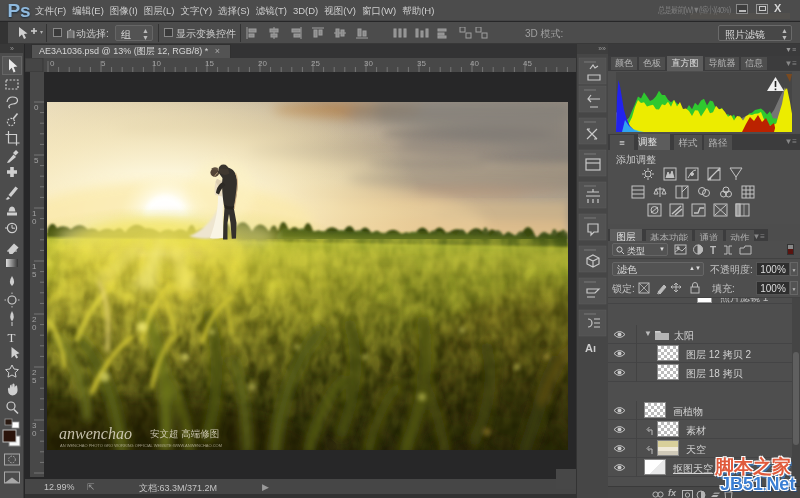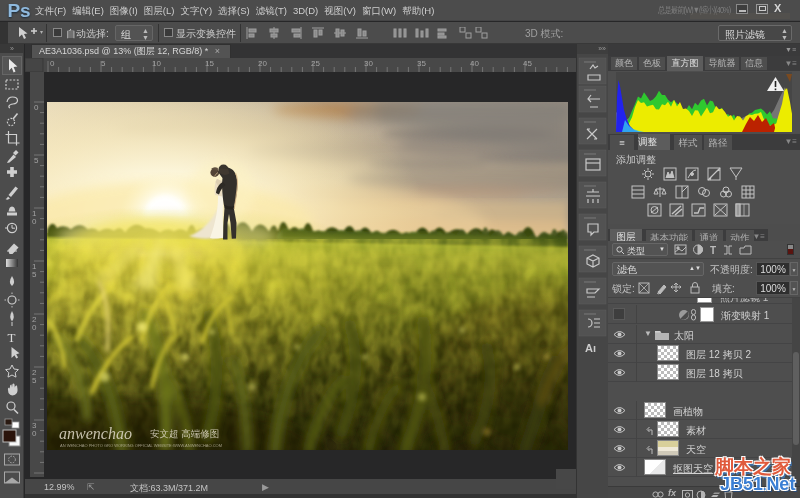--- a/index.html
+++ b/index.html
@@ -312,21 +312,21 @@
           <text x="2" y="303">2</text>
           <text x="2" y="311">5</text>
           <text x="2" y="356">3</text>
           <text x="2" y="364">0</text>
     </g>
   </svg>
 
   <div class="abs" style="left:0;top:435px;width:551px;height:15px;background:#464646;color:#c4c4c4;font-size:9px;">
     <span class="abs" style="left:19px;top:3px;">12.99%</span>
     <span class="abs" style="left:62px;top:3px;color:#999;">⇱</span>
-    <span class="abs" style="left:105px;top:3px;">文档:63.3M/371.2M</span>
+    <span class="abs" style="left:114px;top:3px;">文档:63.3M/371.2M</span>
     <span class="abs" style="left:237px;top:3px;color:#999;">▶</span>
   </div>
   <div class="abs" style="left:0;top:450px;width:551px;height:4px;background:#323232;"></div>
   <div class="abs" style="left:531px;top:425px;width:20px;height:20px;background:#474747;"></div>
 </div>
 
 <svg class="abs" style="left:47px;top:102px;" width="521" height="348" viewBox="0 0 521 348">
   <defs>
     <linearGradient id="sky" x1="0" y1="0" x2="0" y2="1">
       <stop offset="0" stop-color="#b3a797"></stop>
@@ -791,34 +791,20 @@
     <div class="abs" style="left:182px;top:2px;width:8px;height:14px;background:#535353;border:1px solid #666;color:#bbb;font-size:5px;text-align:center;line-height:14px;">▼</div>
   </div>
 
   <div id="layers" class="abs" style="left:0;top:254px;width:192px;height:232px;background:#4e4e4e;overflow:hidden;font-size:10px;color:#d2d2d2;">
 
     <div class="abs" style="left:0;top:0;width:192px;height:6px;border-bottom:1px solid #444445;">
       <div class="abs" style="left:89px;top:-10px;width:15px;height:15px;background:#fff;border:1px solid #999;"></div>
       <span class="abs" style="left:112px;top:-7px;color:#c0c0c0;">照片滤镜 1</span>
     </div>
 
-    <div class="abs" style="left:0;top:7px;width:192px;height:19px;border-bottom:1px solid #444445;">
-      <div class="abs" style="left:5px;top:3px;width:12px;height:12px;background:#3e3e3e;border:1px solid #5a5a5a;"></div>
-      <div class="abs" style="left:28px;top:0;width:1px;height:19px;background:#434343;"></div>
-      <svg class="abs" style="left:70px;top:4px;" width="12" height="12" viewBox="0 0 12 12">
-            <circle cx="6" cy="6" r="5" fill="#9a9a9a"></circle>
-            <path d="M2.5 9.5 A5 5 0 0 0 9.5 2.5 Z" fill="#4a4a4a"></path>
-          </svg>
-      <svg class="abs" style="left:82px;top:4px;" width="7" height="12" viewBox="0 0 7 12">
-            <rect x="1.5" y="0.5" width="4" height="5" rx="2" fill="none" stroke="#bbb"></rect>
-            <rect x="1.5" y="6" width="4" height="5" rx="2" fill="none" stroke="#bbb"></rect>
-          </svg>
-      <div class="abs" style="left:92px;top:2px;width:14px;height:15px;background:#fff;border:1px solid #999;"></div>
-      <span class="abs" style="left:113px;top:4px;">渐变映射 1</span>
-    </div>
 
     <div class="abs" style="left:0;top:27px;width:192px;height:19px;border-bottom:1px solid #444445;">
       <svg class="abs" style="left:5px;top:5px;" width="13" height="9" viewBox="0 0 13 9">
             <path d="M1 4.5 Q6.5 -1.5 12 4.5 Q6.5 10.5 1 4.5 Z" fill="none" stroke="#c9c9c9" stroke-width="1"></path>
             <circle cx="6.5" cy="4.5" r="2" fill="#c9c9c9"></circle>
           </svg>
       <div class="abs" style="left:28px;top:0;width:1px;height:19px;background:#434343;"></div>
       <span class="abs" style="left:36px;top:4px;color:#bbb;font-size:8px;">▼</span>
       <svg class="abs" style="left:46px;top:4px;" width="16" height="12" viewBox="0 0 16 12">
             <path d="M1 2 h5 l1.5 2 H15 v7 H1 Z" fill="#b5b5b5"></path>

